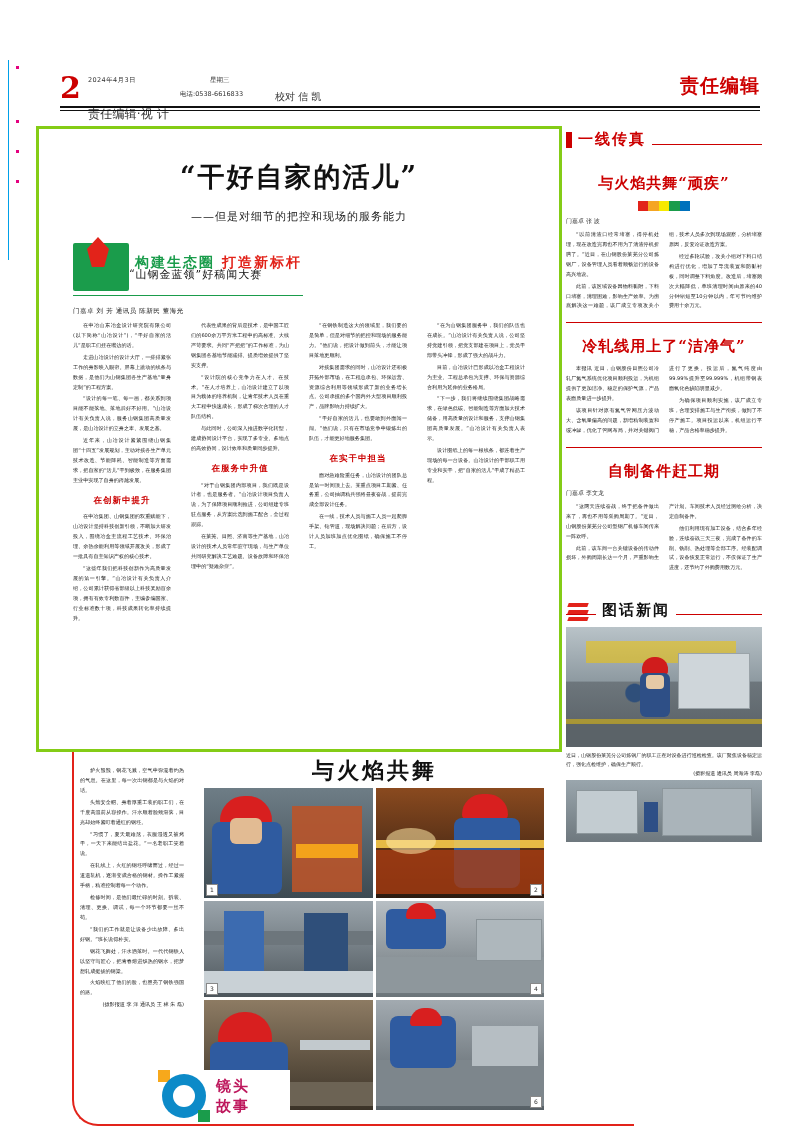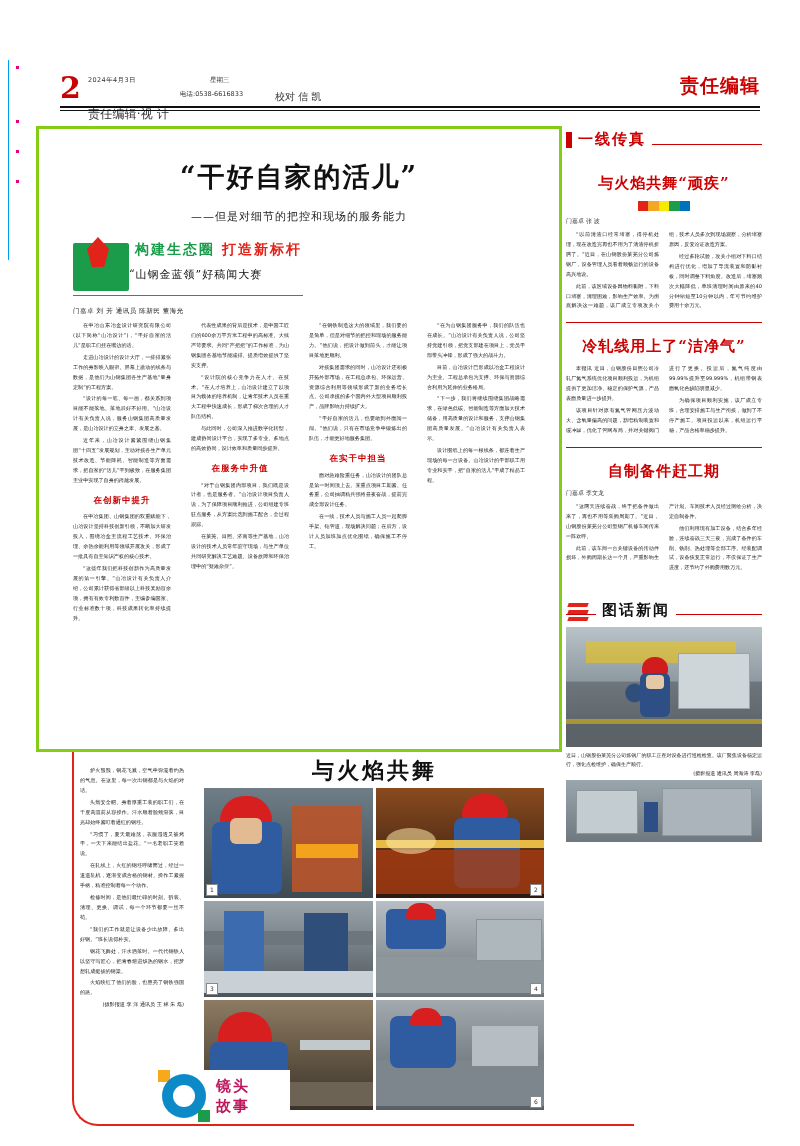--- a/index.html
+++ b/index.html
@@ -52,21 +52,21 @@
   }
   .lb-green{
     position:absolute;left:0;top:6px;width:56px;height:48px;
     background:#1a9c4b;border-radius:2px;
   }
   .lb-red{
     position:absolute;left:14px;top:0;width:22px;height:30px;background:#e2231a;
     clip-path:polygon(50% 0,100% 40%,78% 100%,22% 100%,0 40%);
   }
   .lb-t1{
-    position:absolute;left:62px;top:4px;font-size:14px;font-weight:700;color:#1a9c4b;
+    position:absolute;left:62px;top:17px;font-size:14px;font-weight:700;color:#1a9c4b;
     letter-spacing:2px;font-family:"DejaVu Serif","Liberation Serif",serif;
   }
   .lb-t1 .r{color:#e2231a;}
   .lb-t2{
     position:absolute;left:56px;top:30px;font-size:11px;color:#111;letter-spacing:1px;
     font-family:"DejaVu Serif","Liberation Serif",serif;
   }
   .lb-rule{position:absolute;left:0;top:58px;width:230px;height:1px;background:#1a9c4b;}
 
   .byline{position:absolute;left:34px;top:178px;font-size:6.5px;color:#222;letter-spacing:.5px;}

